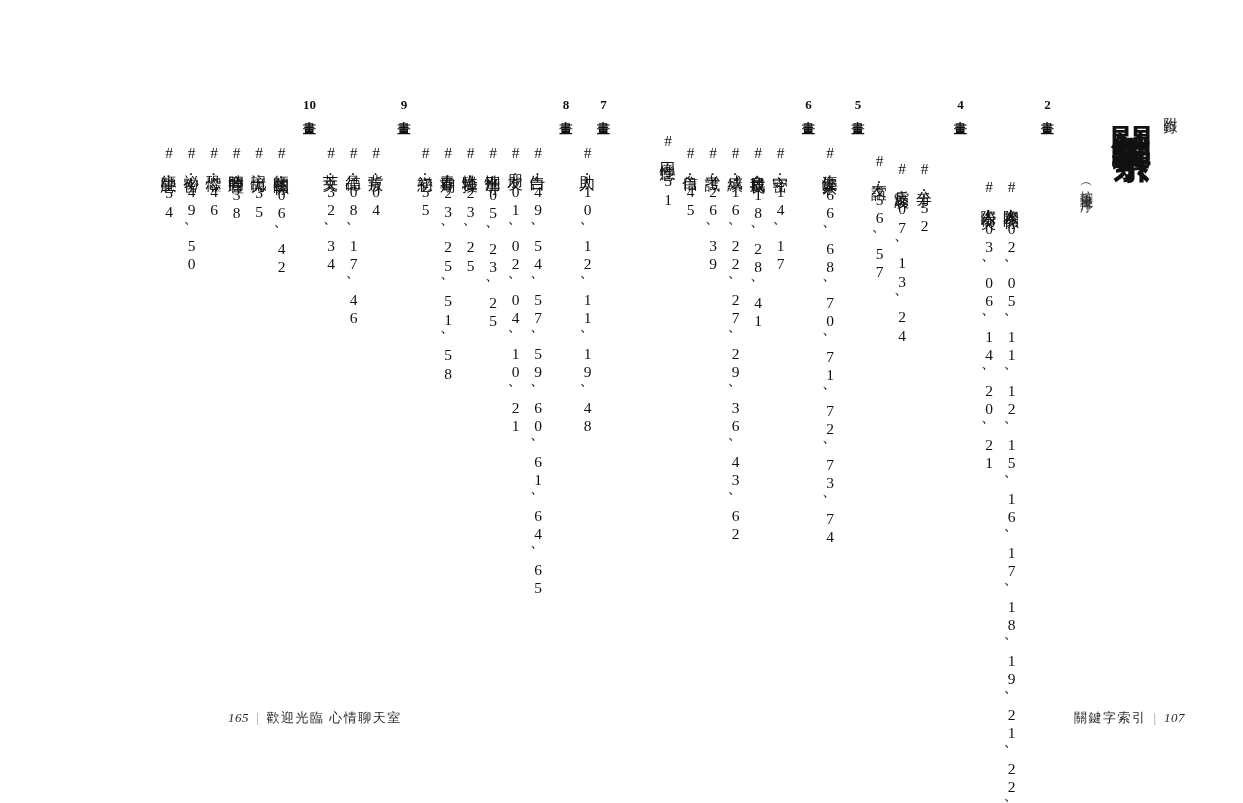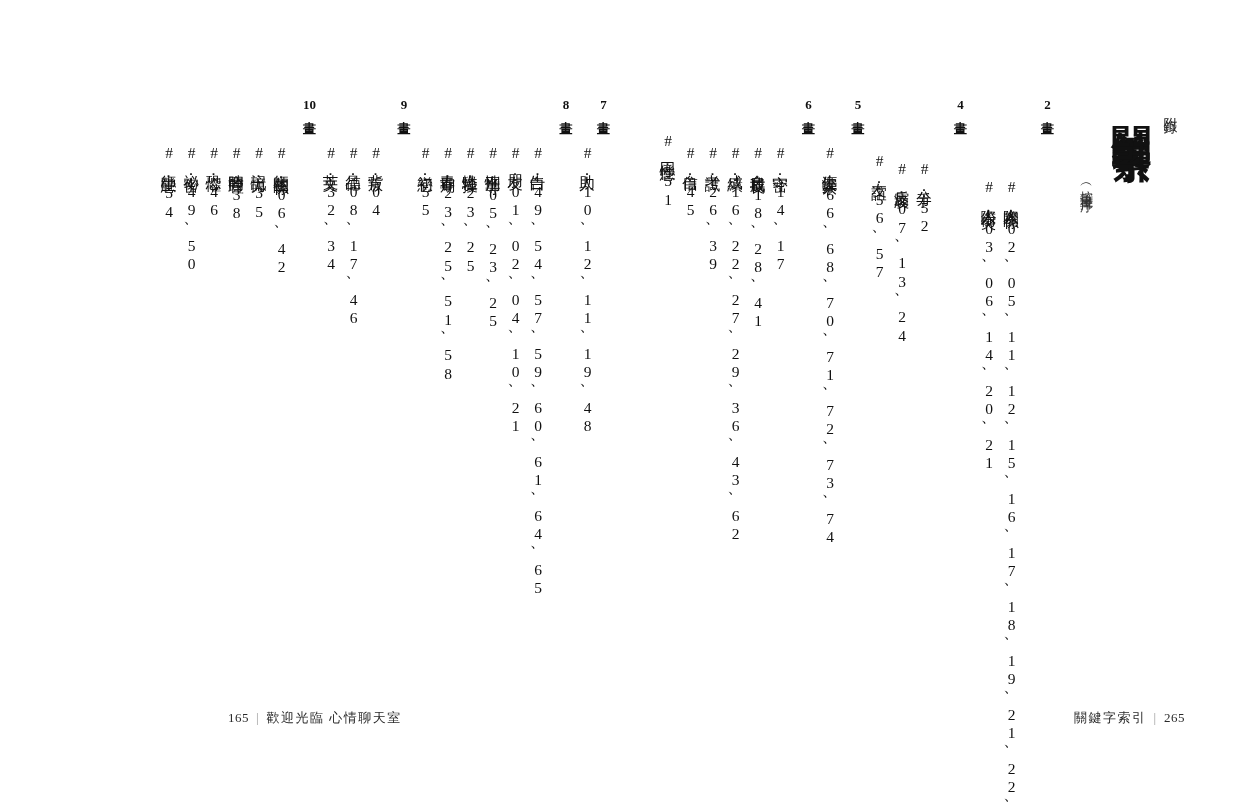--- a/index.html
+++ b/index.html
@@ -125,21 +125,21 @@
     letter-spacing: 1px;
     white-space: nowrap;
   }
   .footer-right { right: 58px; }
   .footer-left  { left: 228px; }
   .footer .bar {
     display: inline-block;
     margin: 0 7px;
     color: #999;
   }
-  .footer .pg { letter-spacing: 0.5px; }
+  .footer .pg { letter-spacing: 0.5px; font-style: italic; }
   .footer .title-sm { letter-spacing: 1.5px; margin-top: 16px; }
 </style>
 </head>
 <body>
 
 <div class="spread">
 
   <div class="page page-right">
     <div class="cols cols-right">
 
@@ -198,21 +198,21 @@
       <div class="col c-entry off-2">
         <span>#自信：</span><span class="refs">45</span>
       </div>
       <div class="col c-entry off-1 gap-sm">
         <span>#同性戀：</span><span class="refs">51</span>
       </div>
 
     </div>
 
     <div class="footer footer-right">
-      <span class="title-sm">關鍵字索引</span><span class="bar">|</span><span class="pg">265</span>
+      <span class="title-sm">關鍵字索引</span><span class="bar">|</span><span class="pg">107</span>
     </div>
   </div>
 
   <div class="page page-left">
     <div class="cols cols-left">
 
       <div class="col c-group">
         <span class="num">7</span><span>畫</span>
       </div>
       <div class="col c-entry off-2">

